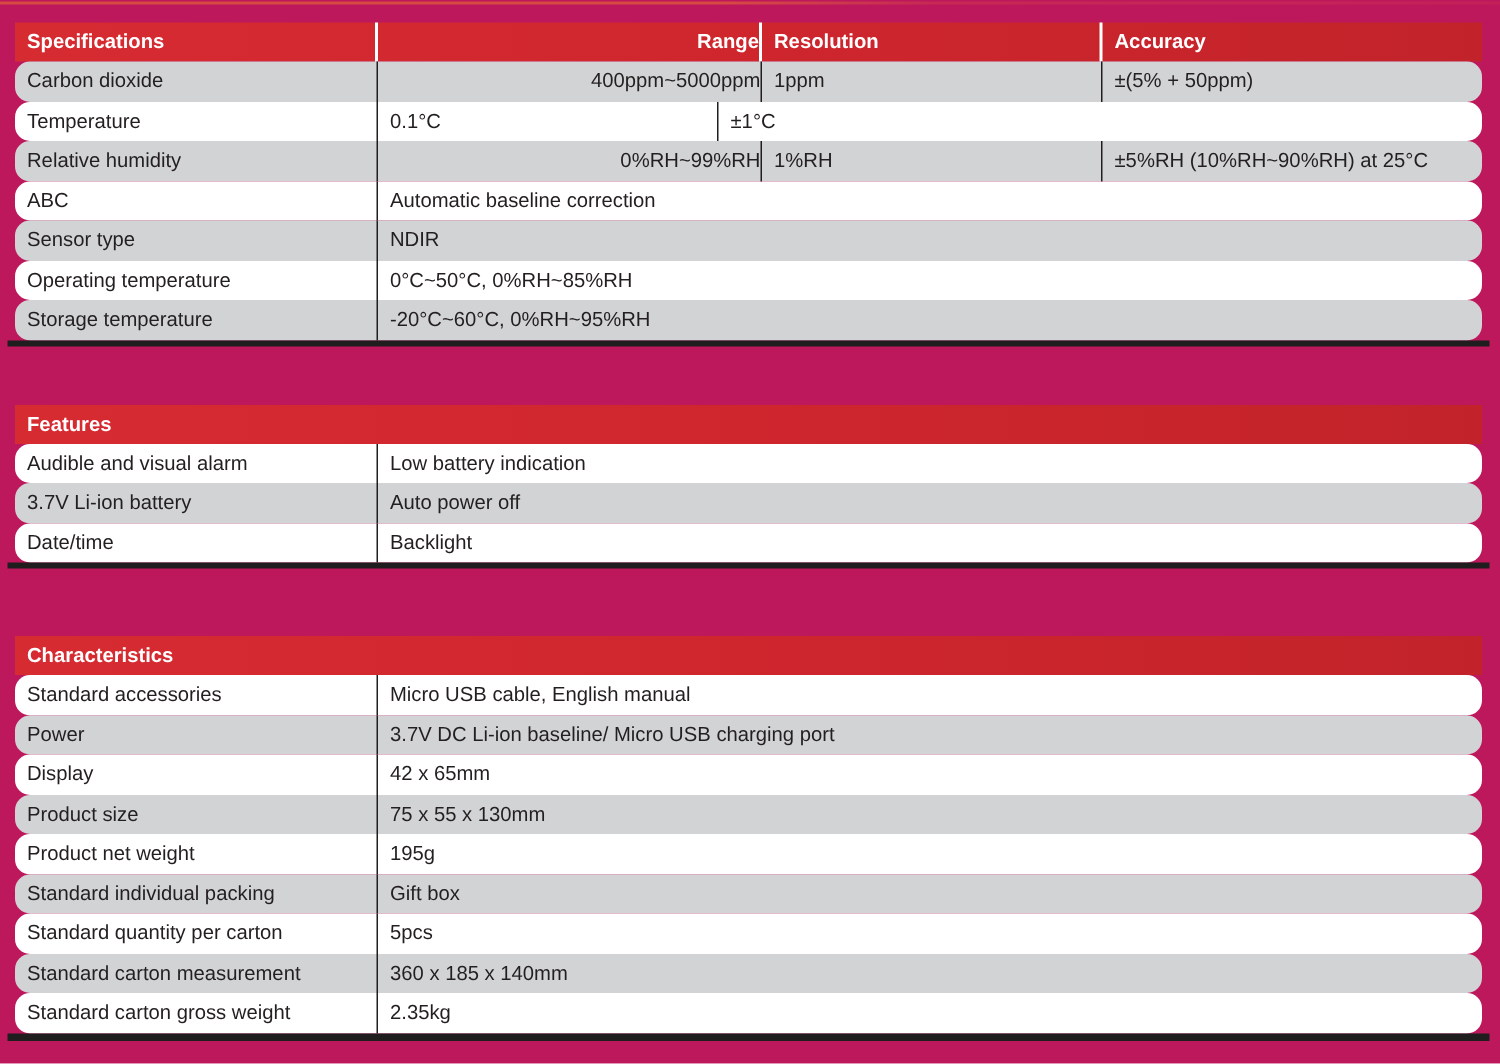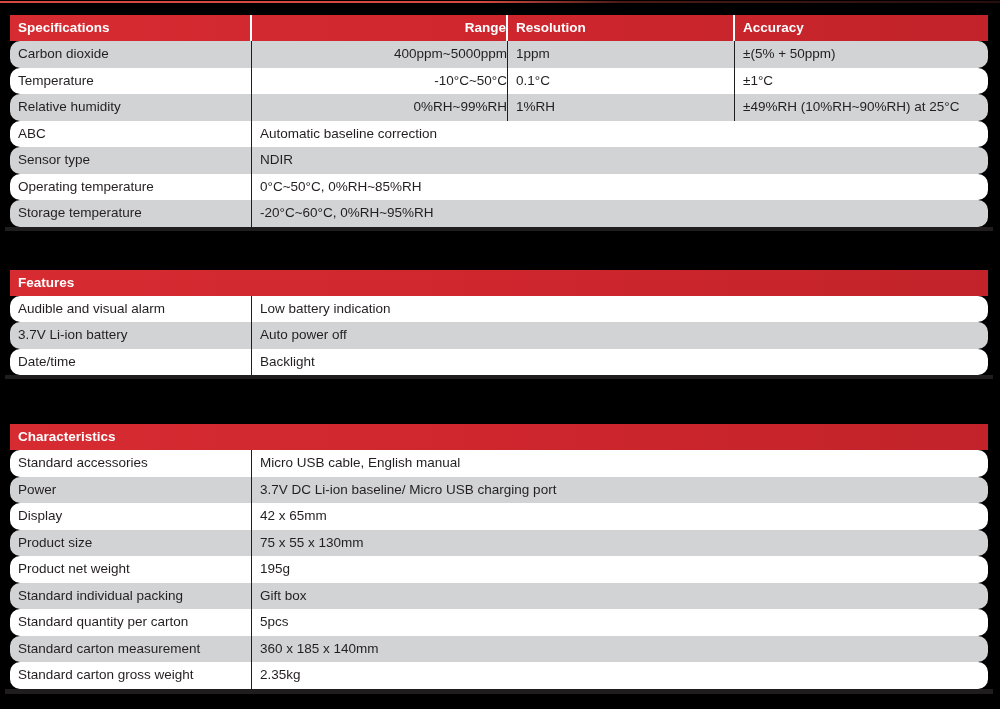--- a/index.html
+++ b/index.html
@@ -8,21 +8,21 @@
     --rowgray: #d2d3d5;
     --linedark: #201d1e;
     --text: #231f20;
   }
   * { margin: 0; padding: 0; box-sizing: border-box; }
   html, body { background: #ffffff; }
   .page {
     position: relative;
     width: 1000px;
     height: 709px;
-    background: #000000;
+    background: #be185d;
     font-family: "Liberation Sans", sans-serif;
     color: var(--text);
     overflow: hidden;
   }
   .top-hairline {
     position: absolute;
     top: 1px; left: 0;
     width: 100%; height: 2px;
     background: linear-gradient(to right,
       #d64a42 0%, #d64a42 48%,
@@ -94,29 +94,28 @@
     </div>
     <div id="spec-rows4">
         <div class="row">
           <div class="cell c1 vsep">Carbon dioxide</div>
           <div class="cell c2 vsep">400ppm~5000ppm</div>
           <div class="cell c3 vsep">1ppm</div>
           <div class="cell c4">±(5% + 50ppm)</div>
         </div>
         <div class="row">
           <div class="cell c1 vsep">Temperature</div>
-          <div class="cell c2 vsep">-10°C~50°C</div>
           <div class="cell c3 vsep">0.1°C</div>
           <div class="cell c4">±1°C</div>
         </div>
         <div class="row">
           <div class="cell c1 vsep">Relative humidity</div>
           <div class="cell c2 vsep">0%RH~99%RH</div>
           <div class="cell c3 vsep">1%RH</div>
-          <div class="cell c4">±49%RH (10%RH~90%RH) at 25°C</div>
+          <div class="cell c4">±5%RH (10%RH~90%RH) at 25°C</div>
         </div>
       </div>
     <div id="spec-rows2">
         <div class="row">
           <div class="cell c1 vsep">ABC</div>
           <div class="cell cfull">Automatic baseline correction</div>
         </div>
         <div class="row">
           <div class="cell c1 vsep">Sensor type</div>
           <div class="cell cfull">NDIR</div>

